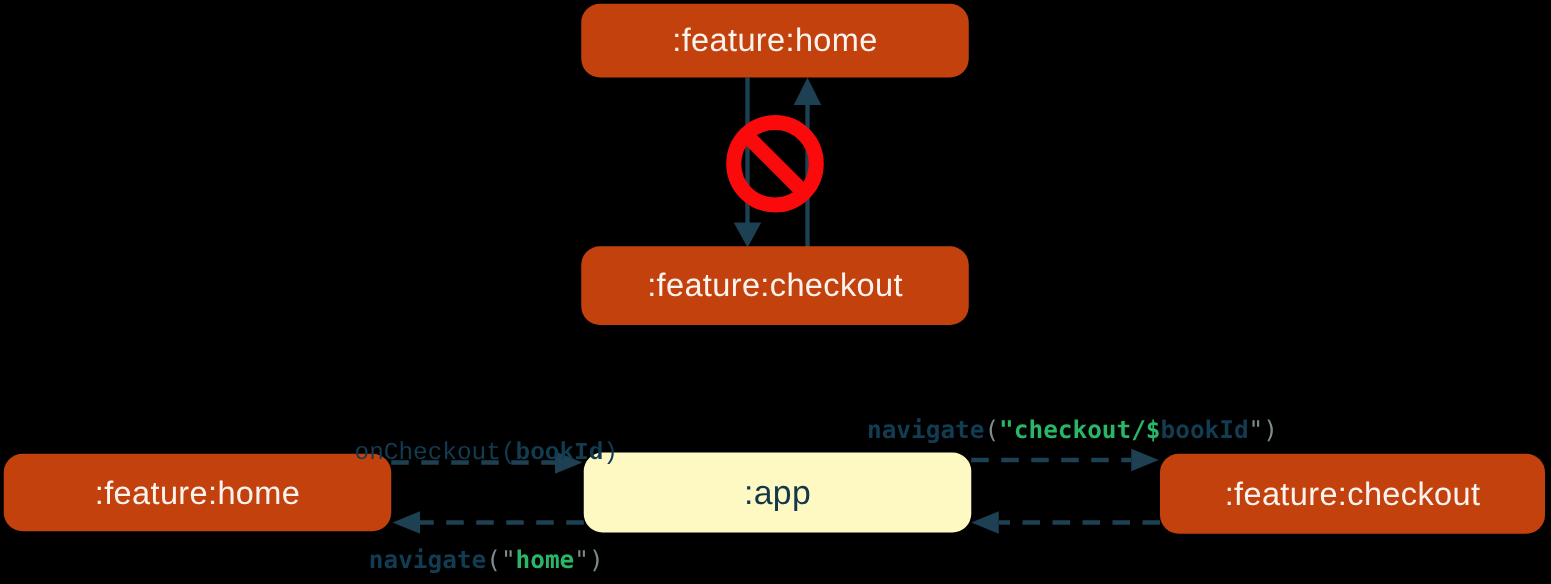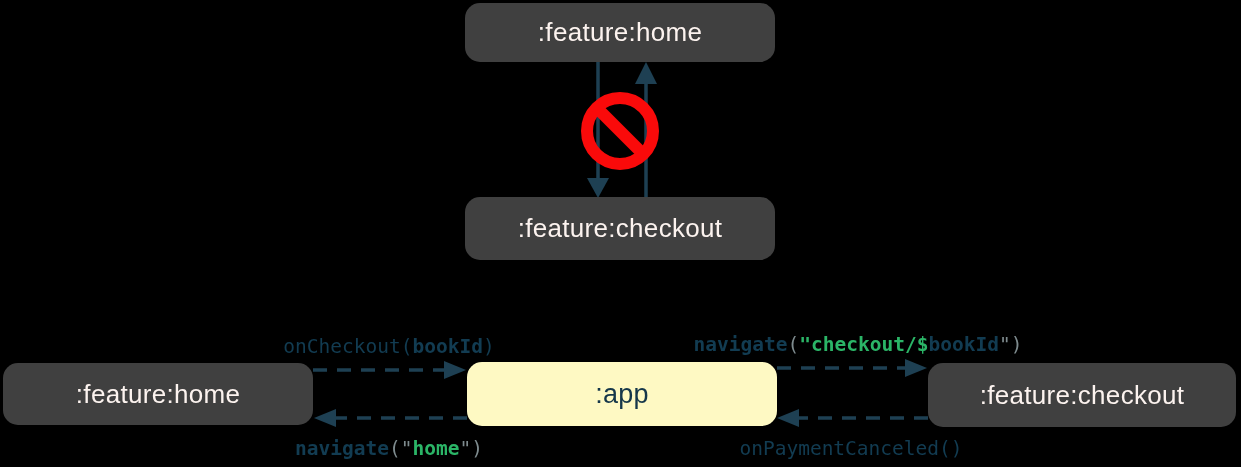--- a/index.html
+++ b/index.html
@@ -11,21 +11,21 @@
     font-family:"Liberation Sans", sans-serif;
   }
   .svg-layer{position:absolute;left:0;top:0;width:1241px;height:467px;}
   .module-box{
     position:absolute;
     display:flex;align-items:center;justify-content:center;
     border-radius:15px;
     font-size:26px;
     letter-spacing:0.3px;
   }
-  .feature-box{background:#404040;color:#FCF3EF;justify-content:center;}
+  .feature-box{background:#c2410c;color:#FCF3EF;justify-content:center;}
   .app-box{background:#fef9c3;color:#15374A;font-size:27px;}
   .code-label{
     position:absolute;
     transform:translate(-50%,-50%);
     font-family:"DejaVu Sans Mono", monospace;
     font-size:19.5px;
     white-space:pre;
   }
   .navy{color:#123C52;}
   .navy-b{color:#123C52;font-weight:bold;}
@@ -82,21 +82,20 @@
   <div class="module-box feature-box" style="left:3px;top:363px;width:310px;height:62px;">
     <span>:feature:home</span>
   </div>
   <div class="module-box app-box" style="left:467px;top:362px;width:310px;height:64px;">
     <span>:app</span>
   </div>
   <div class="module-box feature-box" style="left:928px;top:363px;width:308px;height:64px;">
     <span>:feature:checkout</span>
   </div>
 
-  <div class="code-label" style="left:389px;top:346px;"><span class="navy">onCheckout</span><span class="navy">(</span><span class="navy-b">bookId</span><span class="navy">)</span></div>
+  <div class="code-label" style="left:389px;top:362px;font-family:Liberation Mono, monospace;"><span class="navy">onCheckout</span><span class="navy">(</span><span class="navy-b">bookId</span><span class="navy">)</span></div>
 
   <div class="code-label" style="left:389px;top:448px;"><span class="navy-b">navigate</span><span class="gray">(</span><span class="gray">"</span><span class="green-b">home</span><span class="gray">"</span><span class="gray">)</span></div>
 
   <div class="code-label" style="left:858px;top:344px;"><span class="navy-b">navigate</span><span class="gray">(</span><span class="green-b">"checkout/$</span><span class="navy-b">bookId</span><span class="gray">"</span><span class="gray">)</span></div>
 
-  <div class="code-label" style="left:851px;top:448px;"><span class="navy">onPaymentCanceled</span><span class="navy">(</span><span class="navy">)</span></div>
 
 </div>
 
 </body></html>

